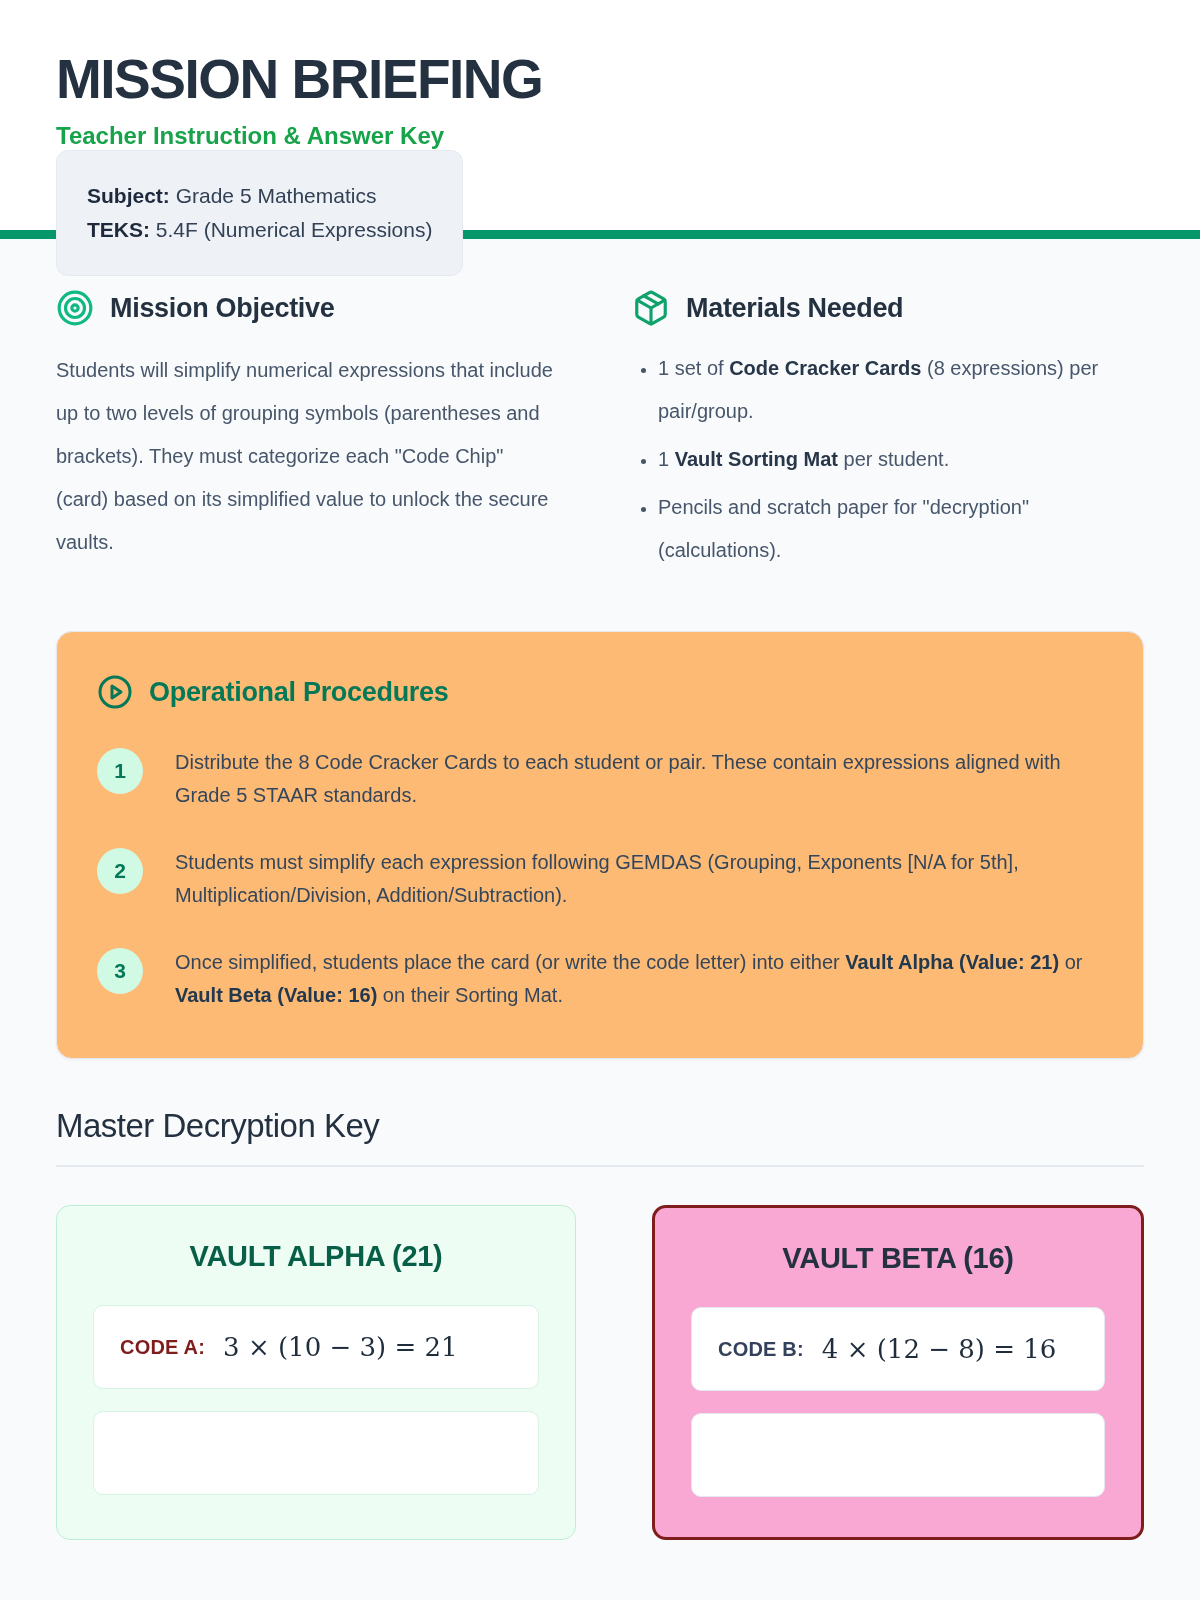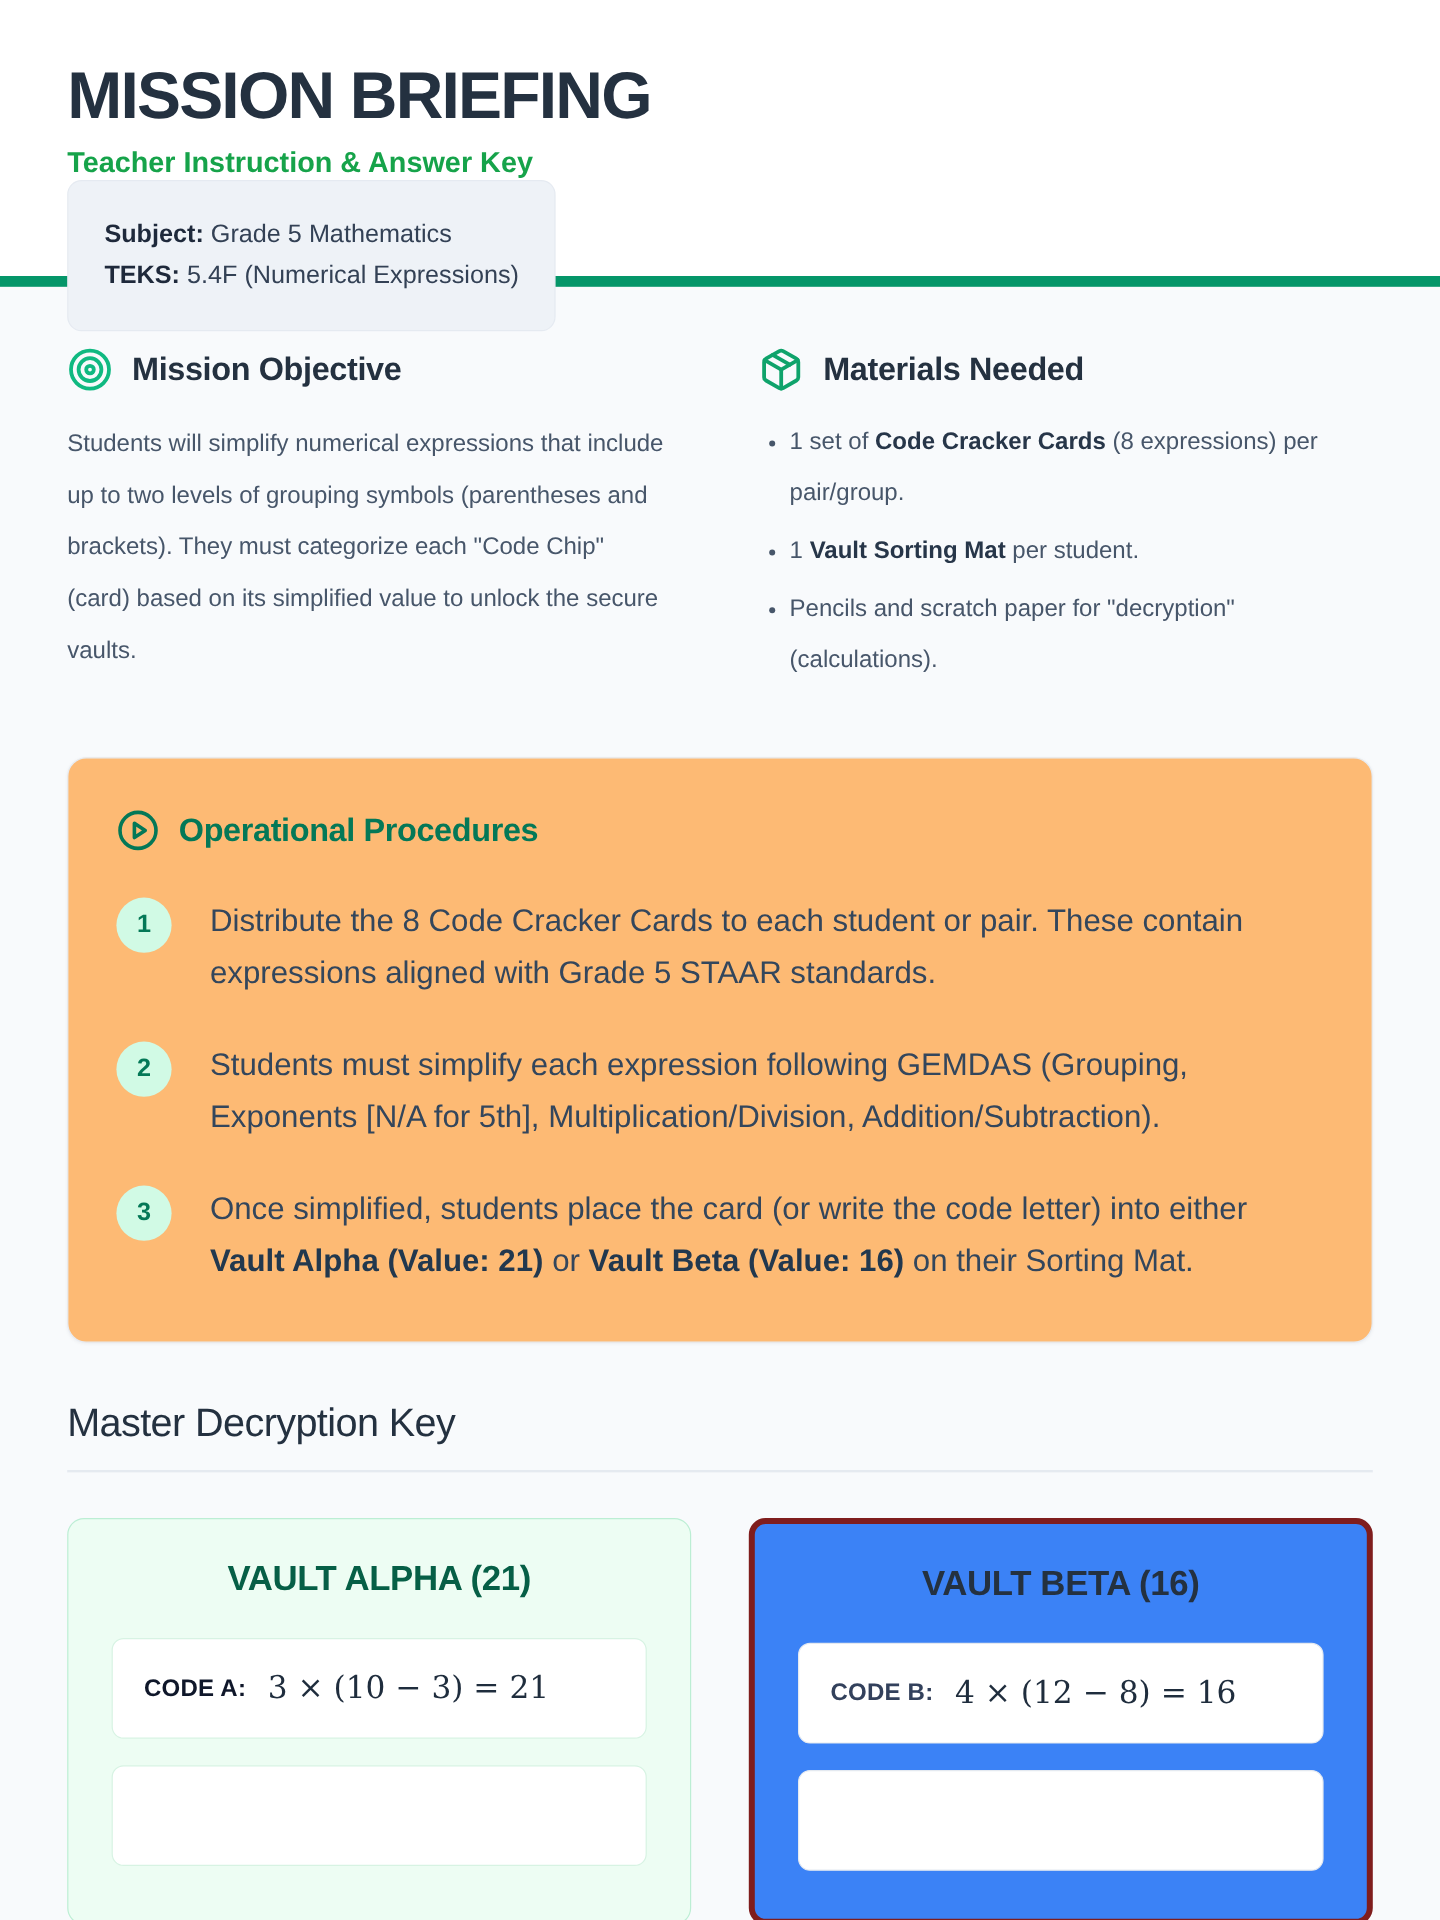--- a/index.html
+++ b/index.html
@@ -128,22 +128,22 @@
     background: #d1fae5;
     color: #047857;
     font-size: 21px;
     font-weight: 700;
     display: flex;
     align-items: center;
     justify-content: center;
     margin-top: 2px;
   }
   .step-text {
-    font-size: 26px;
-    line-height: 43px;
+    font-size: 20px;
+    line-height: 33px;
     color: #33465c;
     max-width: 930px;
   }
   .step-text b { color: #22384e; }
 
   
   .master-heading {
     margin: 48px 0 0;
     font-size: 33px;
     font-weight: 400;
@@ -160,21 +160,21 @@
     display: grid;
     grid-template-columns: 1fr 1fr;
     column-gap: 48px;
     margin-top: 38px;
   }
   .vault {
     border-radius: 14px;
     padding: 34px 36px 40px;
   }
   .vault-alpha { background: #edfdf3; border: 1px solid #bceed4; }
-  .vault-beta  { background: #3b82f6; border: 5px solid #7f1d1d; }
+  .vault-beta  { background: #f9a8d4; border: 3px solid #7f1d1d; margin-left: 28px; }
   .vault h3 {
     margin: 0;
     text-align: center;
     font-size: 29px;
     font-weight: 700;
     letter-spacing: -0.3px;
   }
   .vault-alpha h3 { color: #065f46; }
   .vault-beta  h3 { color: #243140; }
   .code-card {
@@ -188,21 +188,21 @@
     gap: 18px;
   }
   .vault-alpha .code-card { border: 1px solid #d7f3e3; }
   .vault-beta  .code-card { border: 1px solid #e4e9f0; }
   .code-label {
     font-size: 20px;
     font-weight: 700;
     letter-spacing: 0.2px;
     white-space: nowrap;
   }
-  .vault-alpha .code-label { color: #0f172a; }
+  .vault-alpha .code-label { color: #7f1d1d; }
   .vault-beta  .code-label { color: #33415c; }
   .code-expr {
     font-family: "DejaVu Serif", serif;
     font-size: 26px;
     color: #1f2d3d;
     white-space: nowrap;
   }
   .code-card.partial { margin-top: 22px; min-height: 84px; }
 </style>
 </head>

